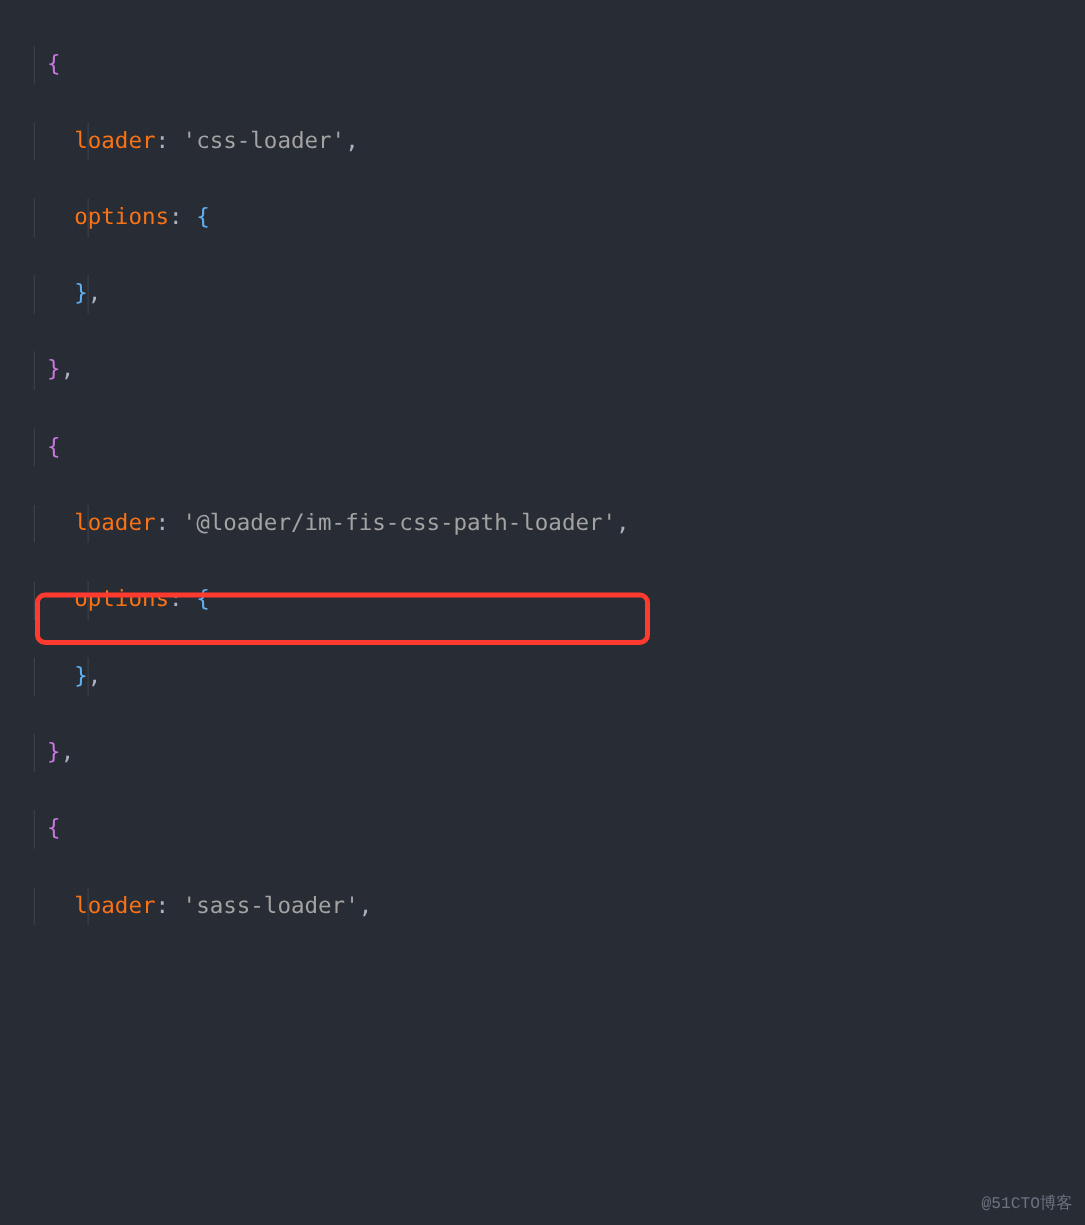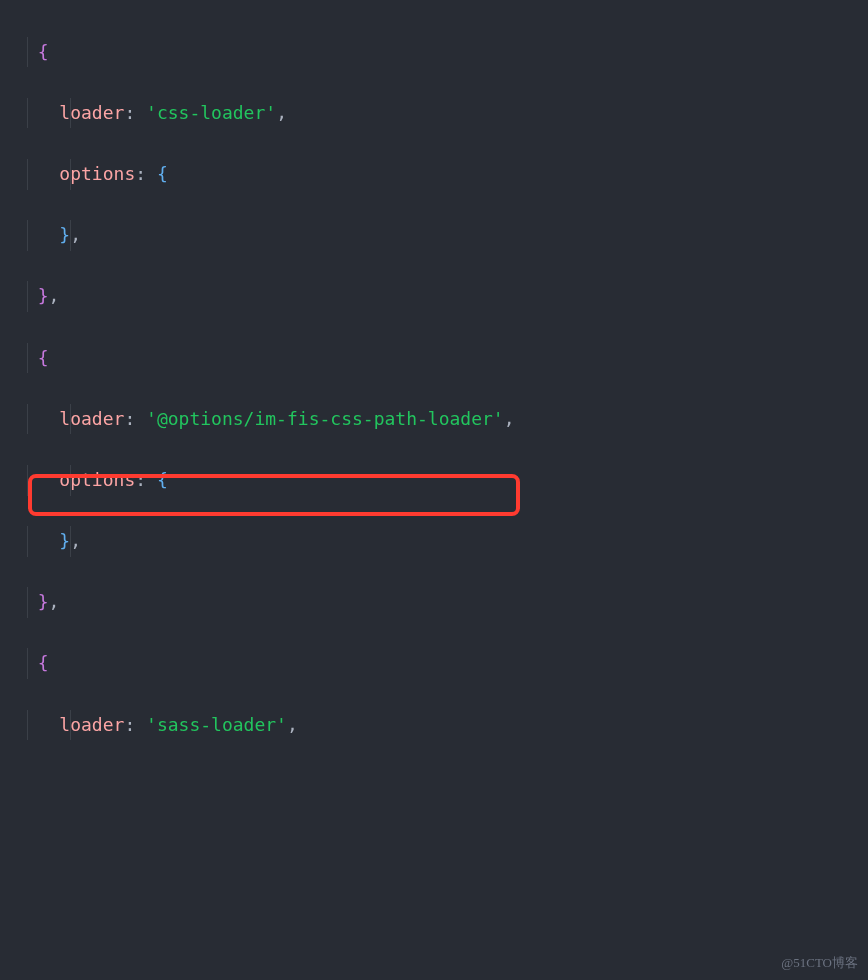--- a/index.html
+++ b/index.html
@@ -30,55 +30,55 @@
       background: #3b4048;
       top: 0;
       bottom: 0;
     }
     .ig1 { left: 17px; }
     .ig2 { left: 60px; }
     .ig3 { left: 102px; }
     .tk-brace-pink { color: #c678dd; }
     .tk-brace-blue { color: #61afef; }
     .tk-brace-yellow { color: #e5c07b; }
-    .tk-key { color: #fca5a5; }
-    .tk-string { color: #22c55e; }
+    .tk-key { color: #f97316; }
+    .tk-string { color: #a3a3a3; }
     .tk-punct { color: #abb2bf; }
     .tk-number { color: #d19a66; }
     .highlight-box {
       position: absolute;
       border: 4px solid #ff3b30;
       border-radius: 8px;
       left: 28px;
       top: 474px;
       width: 492px;
       height: 42px;
       pointer-events: none;
     }
     .watermark {
       position: absolute;
       bottom: 6px;
       right: 10px;
       color: #6b7280;
       font-size: 13px;
-      font-family: Liberation Serif, serif;
+      font-family: Liberation Mono, monospace;
       margin-top: 20px;
     }
   </style>
 </head>
 <body>
 
 <div class="code-container">
 <span class="line"><span class="indent-guide ig1"></span>  <span class="tk-brace-pink">{</span></span>
 <span class="line"><span class="indent-guide ig1"></span><span class="indent-guide ig2"></span>    <span class="tk-key">loader</span><span class="tk-punct">: </span><span class="tk-string">'css-loader'</span><span class="tk-punct">,</span></span>
 <span class="line"><span class="indent-guide ig1"></span><span class="indent-guide ig2"></span>    <span class="tk-key">options</span><span class="tk-punct">: </span><span class="tk-brace-blue">{</span></span>
 <span class="line"><span class="indent-guide ig1"></span><span class="indent-guide ig2"></span>    <span class="tk-brace-blue">}</span><span class="tk-punct">,</span></span>
 <span class="line"><span class="indent-guide ig1"></span>  <span class="tk-brace-pink">}</span><span class="tk-punct">,</span></span>
 <span class="line"><span class="indent-guide ig1"></span>  <span class="tk-brace-pink">{</span></span>
-<span class="line"><span class="indent-guide ig1"></span><span class="indent-guide ig2"></span>    <span class="tk-key">loader</span><span class="tk-punct">: </span><span class="tk-string">'@options/im-fis-css-path-loader'</span><span class="tk-punct">,</span></span>
+<span class="line"><span class="indent-guide ig1"></span><span class="indent-guide ig2"></span>    <span class="tk-key">loader</span><span class="tk-punct">: </span><span class="tk-string">'@loader/im-fis-css-path-loader'</span><span class="tk-punct">,</span></span>
 <span class="line"><span class="indent-guide ig1"></span><span class="indent-guide ig2"></span>    <span class="tk-key">options</span><span class="tk-punct">: </span><span class="tk-brace-blue">{</span></span>
 <span class="line"><span class="indent-guide ig1"></span><span class="indent-guide ig2"></span>    <span class="tk-brace-blue">}</span><span class="tk-punct">,</span></span>
 <span class="line"><span class="indent-guide ig1"></span>  <span class="tk-brace-pink">}</span><span class="tk-punct">,</span></span>
 <span class="line"><span class="indent-guide ig1"></span>  <span class="tk-brace-pink">{</span></span>
 <span class="line"><span class="indent-guide ig1"></span><span class="indent-guide ig2"></span>    <span class="tk-key">loader</span><span class="tk-punct">: </span><span class="tk-string">'sass-loader'</span><span class="tk-punct">,</span></span>
 
 
 
 
 

